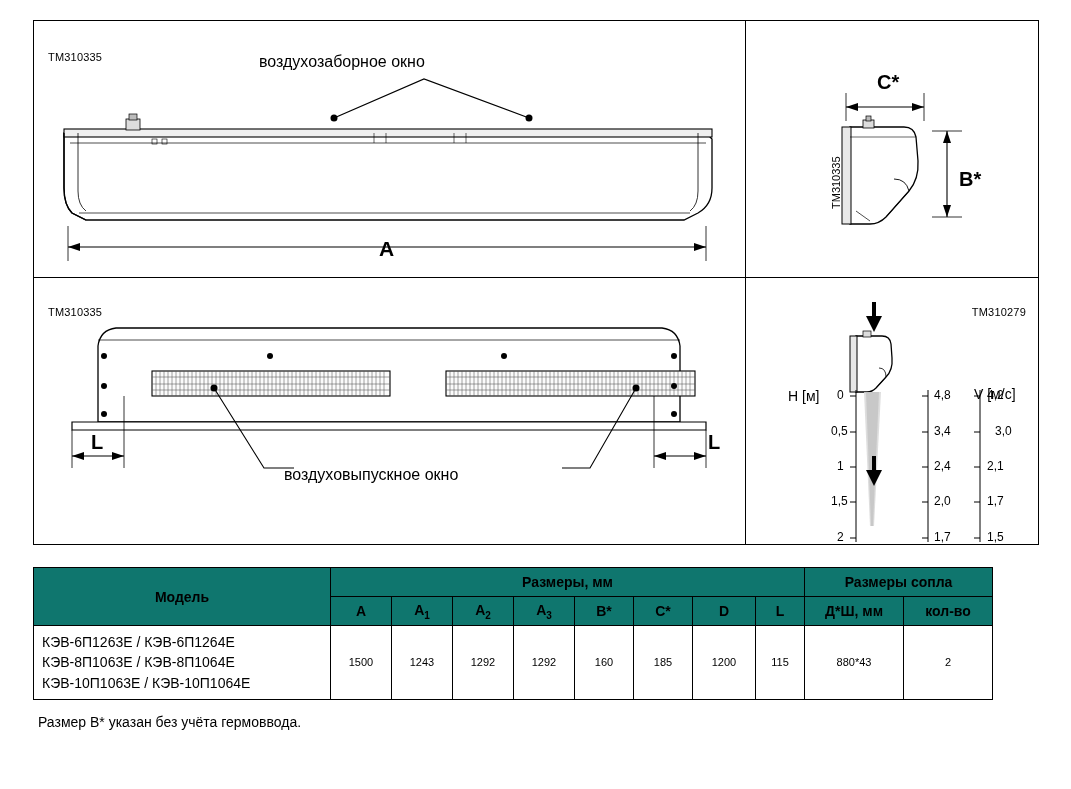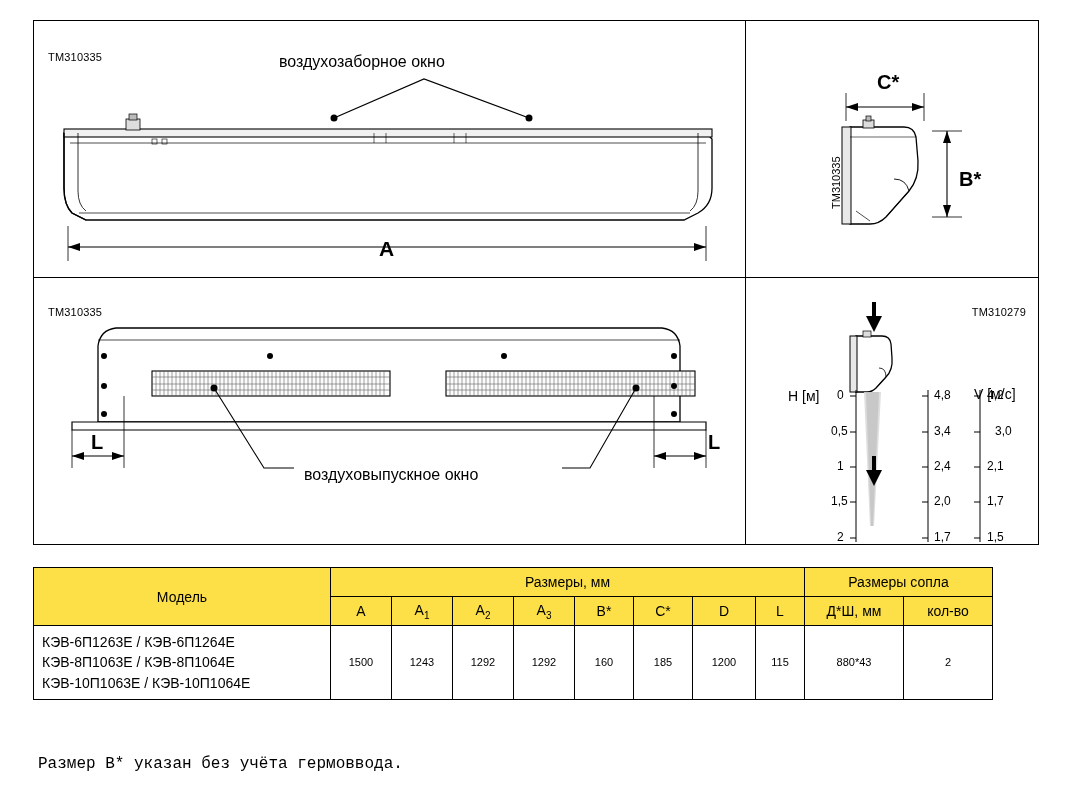--- a/index.html
+++ b/index.html
@@ -52,21 +52,20 @@
     position: absolute;
     font-size: 11px;
     transform: rotate(-90deg);
     transform-origin: left top;
     white-space: nowrap;
   }
   .callout-text {
     position: absolute;
     font-size: 16px;
     white-space: nowrap;
-    margin-left: 20px;
   }
   .dim-letter {
     position: absolute;
     font-weight: bold;
     white-space: nowrap;
   }
   .small-num {
     position: absolute;
     font-size: 12px;
     white-space: nowrap;
@@ -85,22 +84,22 @@
     top: 567px;
     border-collapse: collapse;
     font-size: 14px;
   }
   .spec-table th, .spec-table td {
     border: 1px solid #000;
     text-align: center;
     padding: 0;
   }
   .spec-table thead th {
-    background: #fde047;
-    font-weight: normal;
+    background: #0f766e;
+    font-weight: bold;
     height: 28px;
   }
   .spec-table .hdr-model {
     width: 296px;
   }
   .spec-table .col-a  { width: 60px; }
   .spec-table .col-a1 { width: 60px; }
   .spec-table .col-a2 { width: 60px; }
   .spec-table .col-a3 { width: 60px; }
   .spec-table .col-b  { width: 58px; }
@@ -119,24 +118,23 @@
     font-size: 11px;
     height: 62px;
   }
   .sub {
     font-size: 10px;
     vertical-align: sub;
   }
   .notes {
     position: absolute;
     left: 38px;
-    top: 752px;
-    font-size: 16px;
+    top: 712px;
+    font-size: 14px;
     line-height: 1.55;
-    font-family: Liberation Mono, monospace;
   }
   .notes div { white-space: nowrap; }
 </style>
 </head>
 <body>
 
 <div class="page">
 
   <div class="drawing-area">
 

